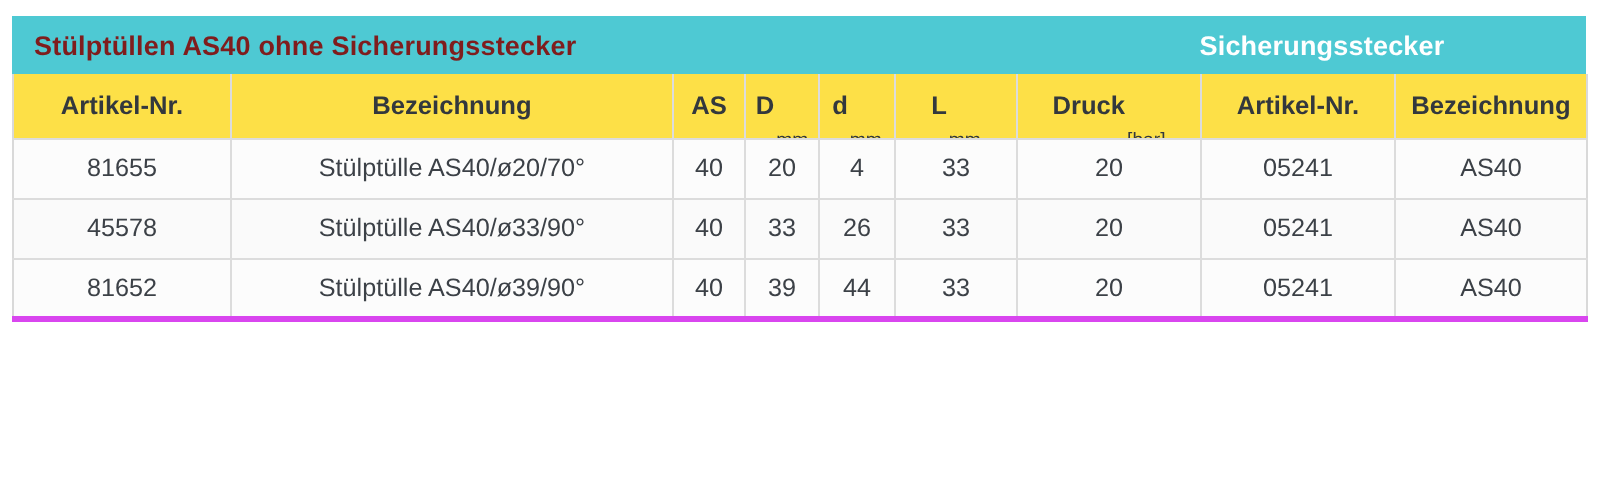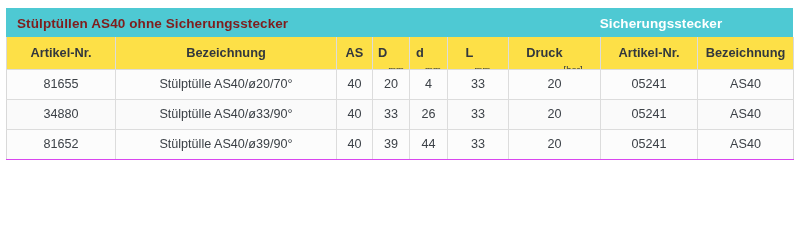--- a/index.html
+++ b/index.html
@@ -73,21 +73,21 @@
     background:#fde047;
     border-top:none;
     color:#33383d;
   }
   table.grid tr.row td{
     height:30px;
     background:#fafafa;
     margin-top:39px;
   }
   table.grid tr.row:nth-child(odd) td{background:#fcfcfc;}
-  table.grid tr:last-child td{border-bottom:1px solid #d946ef;}
+  table.grid tr:last-child td{border-bottom:3px solid #d946ef;}
 
   
   table.grid tr th:first-child,
   table.grid tr td:first-child{border-left:1px solid #d9d9d9;}
   table.grid tr th:last-child,
   table.grid tr td:last-child{border-right:1px solid #d9d9d9;}
 
   .unit{
     font-size:9.6px;
     font-weight:normal;
@@ -140,21 +140,21 @@
           <td class="desc">Stülptülle AS40/ø20/70°</td>
           <td>40</td>
           <td>20</td>
           <td>4</td>
           <td>33</td>
           <td>20</td>
           <td>05241</td>
           <td>AS40</td>
         </tr>
         <tr class="row">
-          <td>34880</td>
+          <td>45578</td>
           <td class="desc">Stülptülle AS40/ø33/90°</td>
           <td>40</td>
           <td>33</td>
           <td>26</td>
           <td>33</td>
           <td>20</td>
           <td>05241</td>
           <td>AS40</td>
         </tr>
         <tr class="row">

